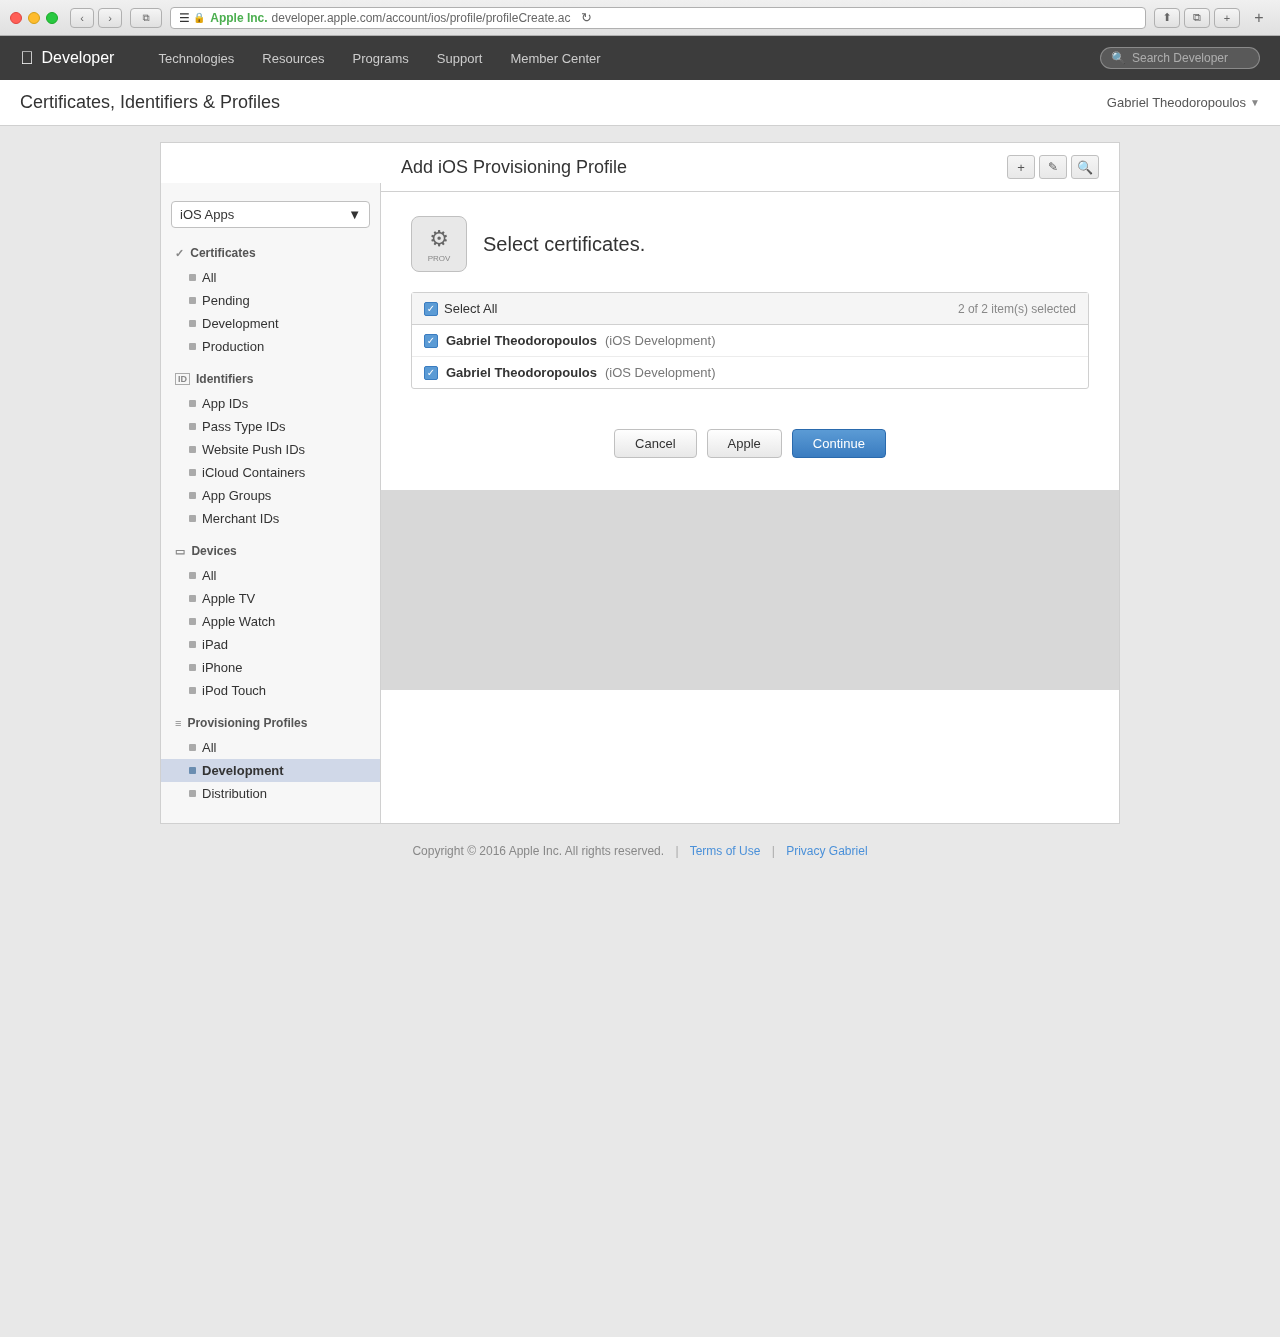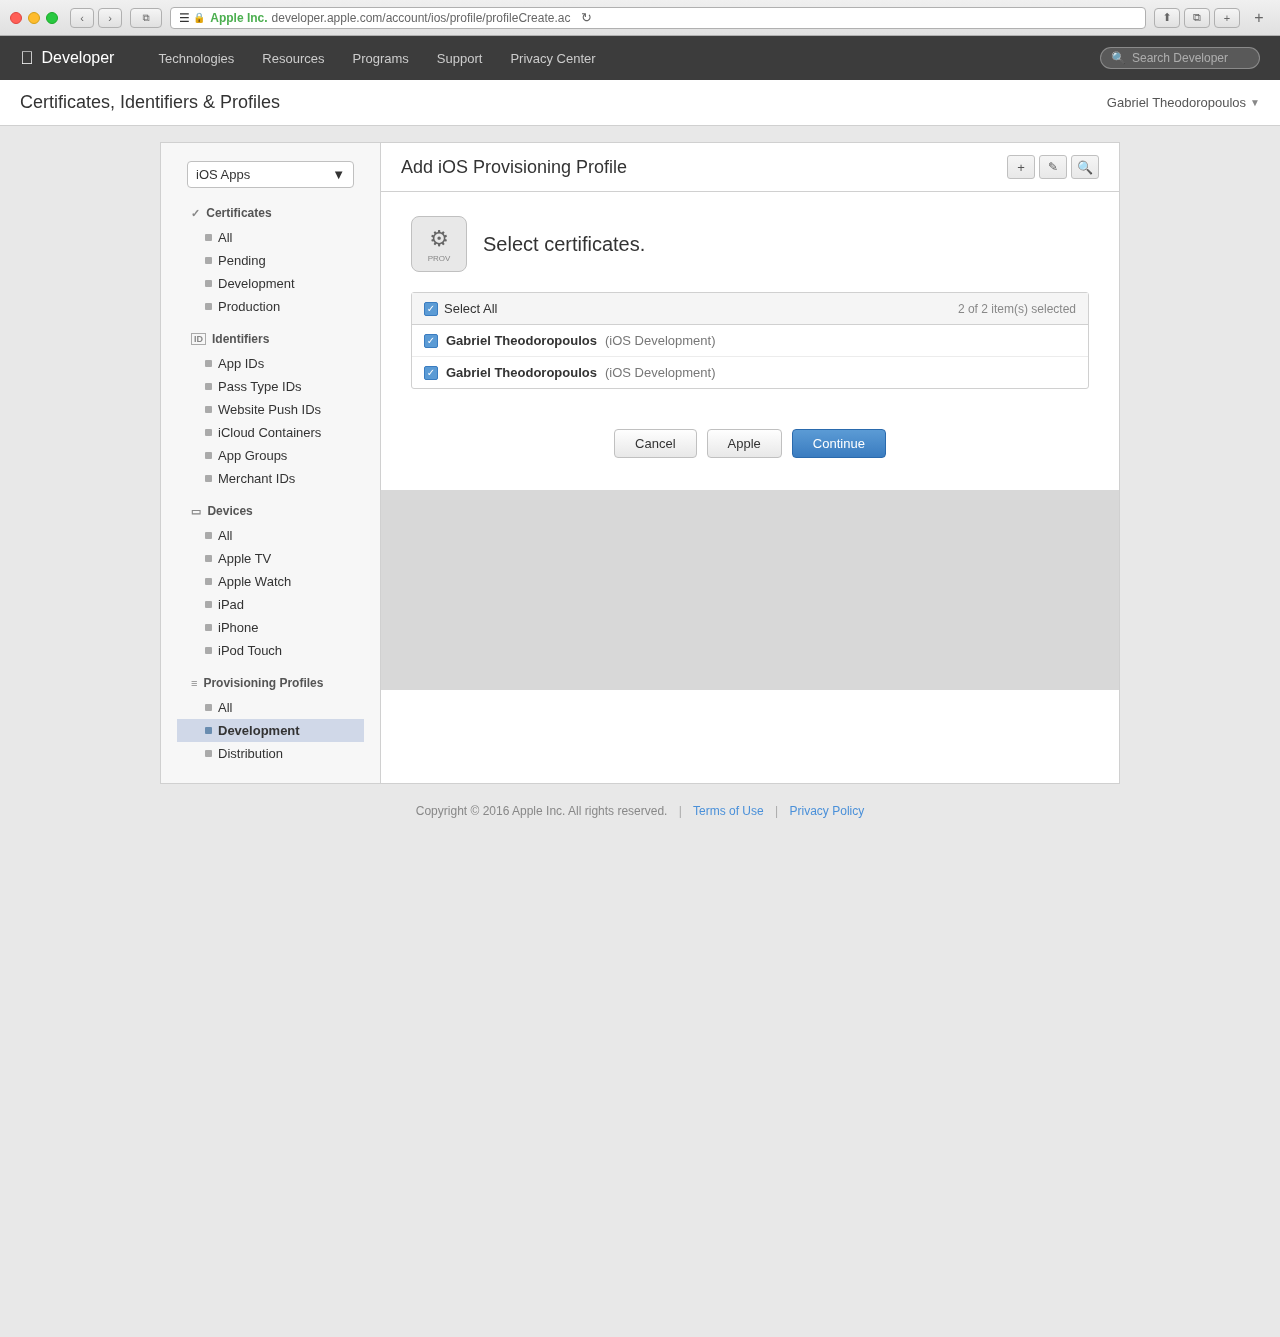--- a/index.html
+++ b/index.html
@@ -114,21 +114,22 @@
       margin-right: auto;
       width: 90%;
     }
 
     
     .sidebar {
       width: 220px;
       min-width: 220px;
       border-right: 1px solid #d0d0d0;
       background: #f7f7f7;
-      padding: 10px 16px;
+      padding: 10px 0;
+      margin-top: 40px;
     }
     .sidebar-dropdown {
       margin: 8px 10px 12px;
       background: white;
       border: 1px solid #c0c0c0;
       border-radius: 4px;
       padding: 5px 8px;
       display: flex; align-items: center; justify-content: space-between;
       font-size: 13px; color: #333; cursor: pointer;
     }
@@ -306,21 +307,21 @@
 <div class="page-wrapper">
 
   <nav class="top-nav">
     <span class="apple-logo"></span>
     <span class="brand-developer">Developer</span>
     <div class="top-nav-links">
       <a class="top-nav-link">Technologies</a>
       <a class="top-nav-link">Resources</a>
       <a class="top-nav-link">Programs</a>
       <a class="top-nav-link">Support</a>
-      <a class="top-nav-link">Privacy Center</a>
+      <a class="top-nav-link">Member Center</a>
     </div>
     <div class="search-box">
       <span>🔍</span>
       <input type="text" placeholder="Search Developer" style="">
     </div>
   </nav>
 
   <div class="page-header">
     <h1 class="page-title">Certificates, Identifiers &amp; Profiles</h1>
     <div class="user-info">
@@ -494,16 +495,16 @@
 
       <div class="gray-area"></div>
     </div>
   </div>
 
   <div class="page-footer">
     <span>Copyright © 2016 Apple Inc. All rights reserved.</span>
     <span class="footer-sep">|</span>
     <a class="footer-link">Terms of Use</a>
     <span class="footer-sep">|</span>
-    <a class="footer-link">Privacy Policy</a>
+    <a class="footer-link">Privacy Gabriel</a>
   </div>
 
 </div>
 
 </body></html>

